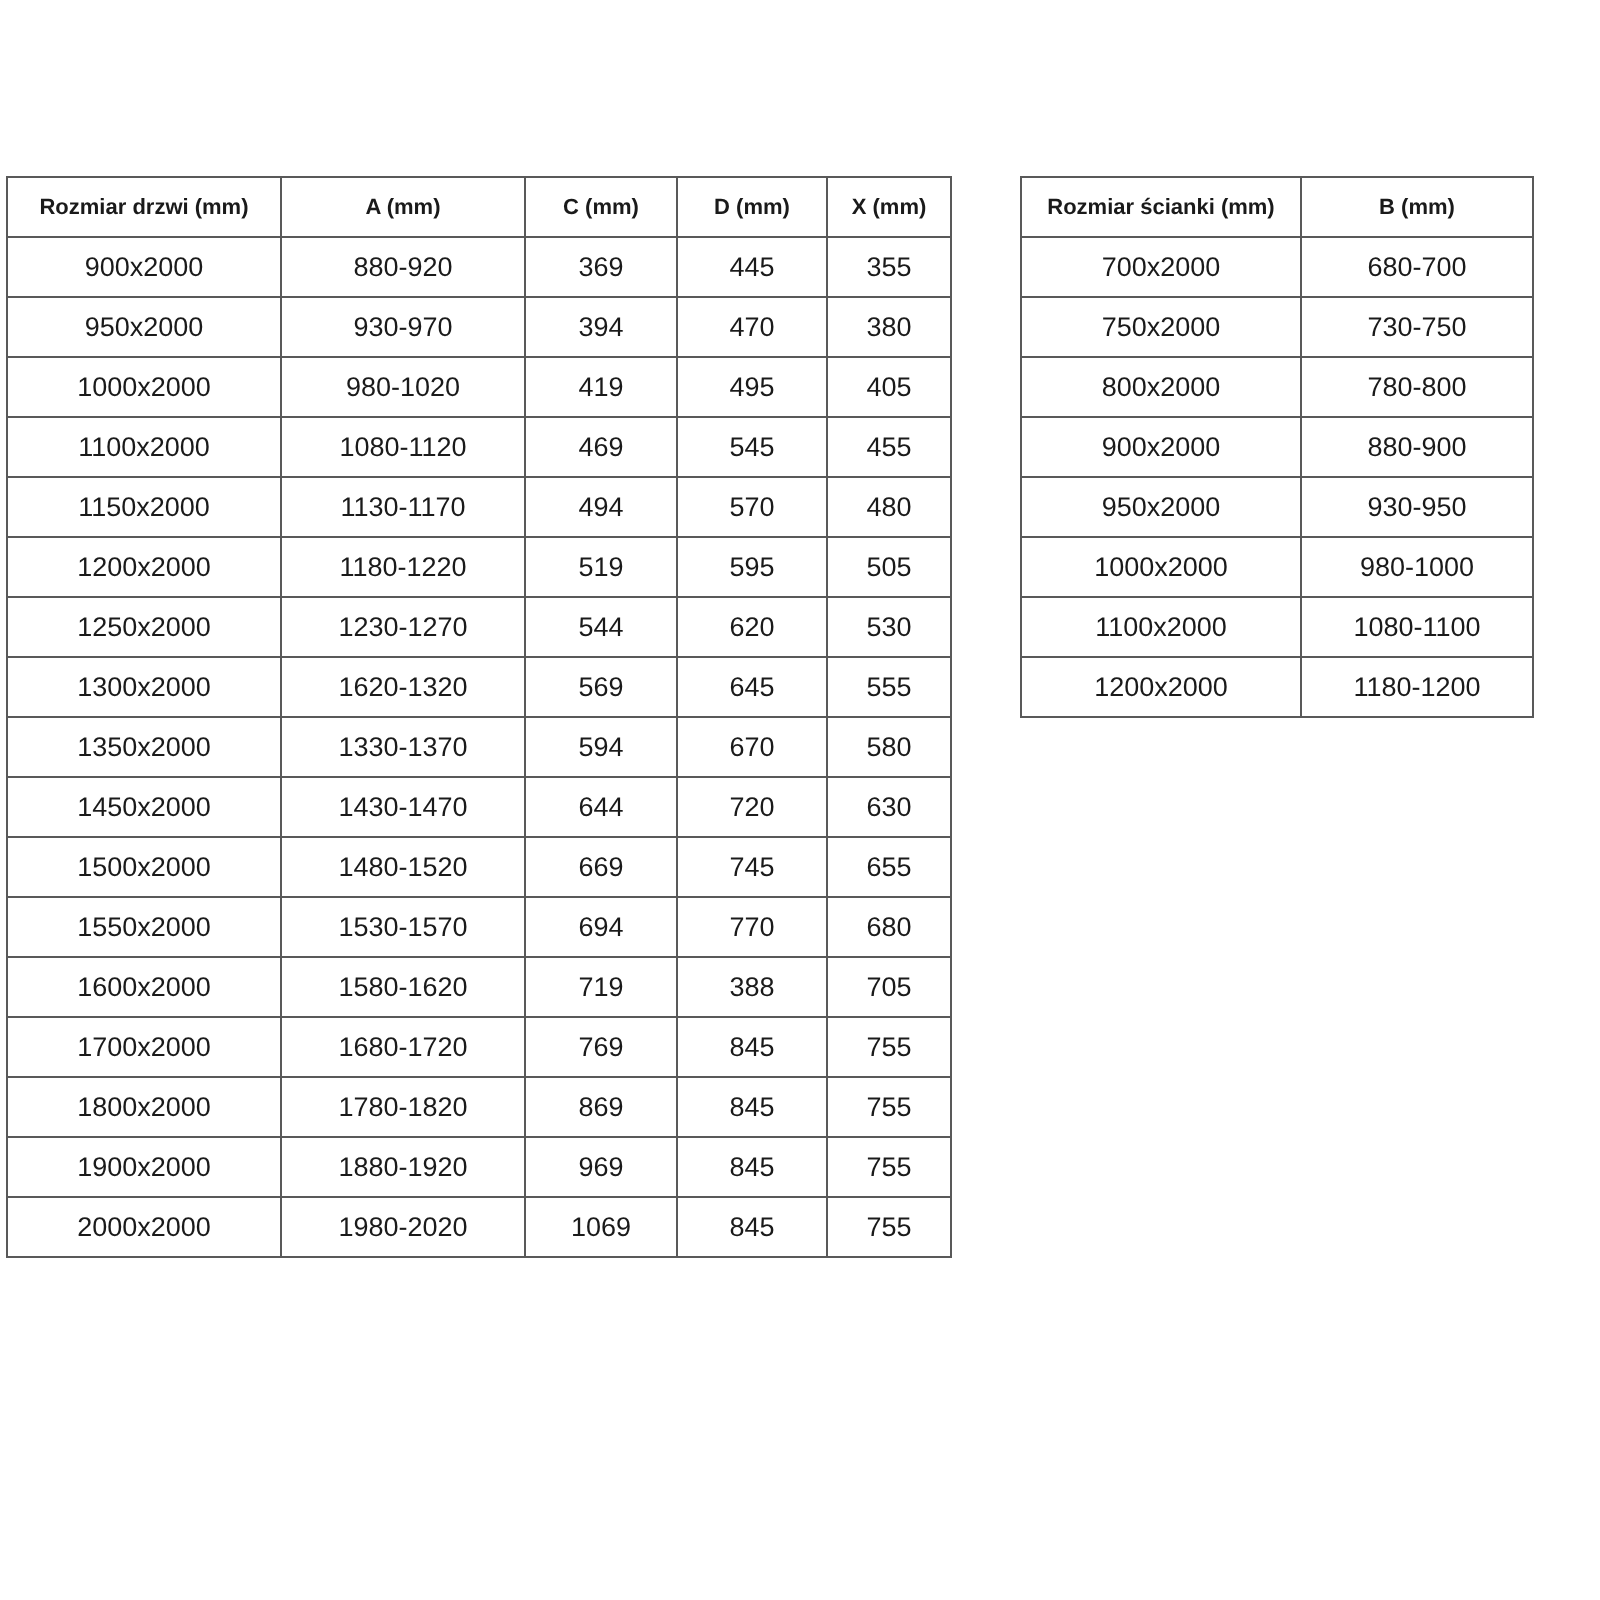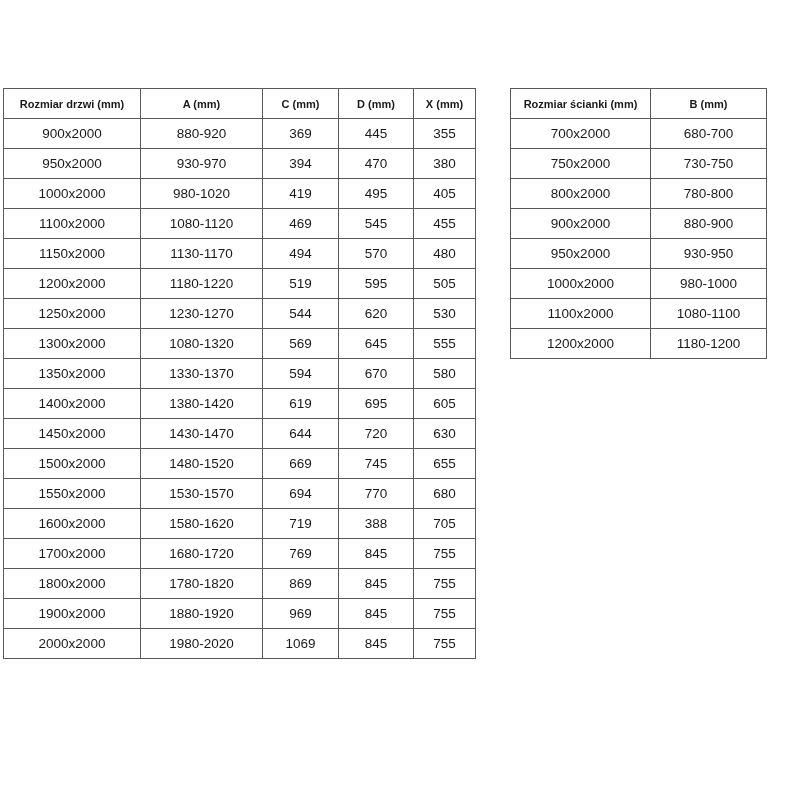--- a/index.html
+++ b/index.html
@@ -96,38 +96,31 @@
       </tr>
       <tr>
         <td>1250x2000</td>
         <td>1230-1270</td>
         <td>544</td>
         <td>620</td>
         <td>530</td>
       </tr>
       <tr>
         <td>1300x2000</td>
-        <td>1080-1320</td>
+        <td>1620-1320</td>
         <td>569</td>
         <td>645</td>
         <td>555</td>
       </tr>
       <tr>
         <td>1350x2000</td>
         <td>1330-1370</td>
         <td>594</td>
         <td>670</td>
         <td>580</td>
-      </tr>
-      <tr>
-        <td>1400x2000</td>
-        <td>1380-1420</td>
-        <td>619</td>
-        <td>695</td>
-        <td>605</td>
       </tr>
       <tr>
         <td>1450x2000</td>
         <td>1430-1470</td>
         <td>644</td>
         <td>720</td>
         <td>630</td>
       </tr>
       <tr>
         <td>1500x2000</td>

